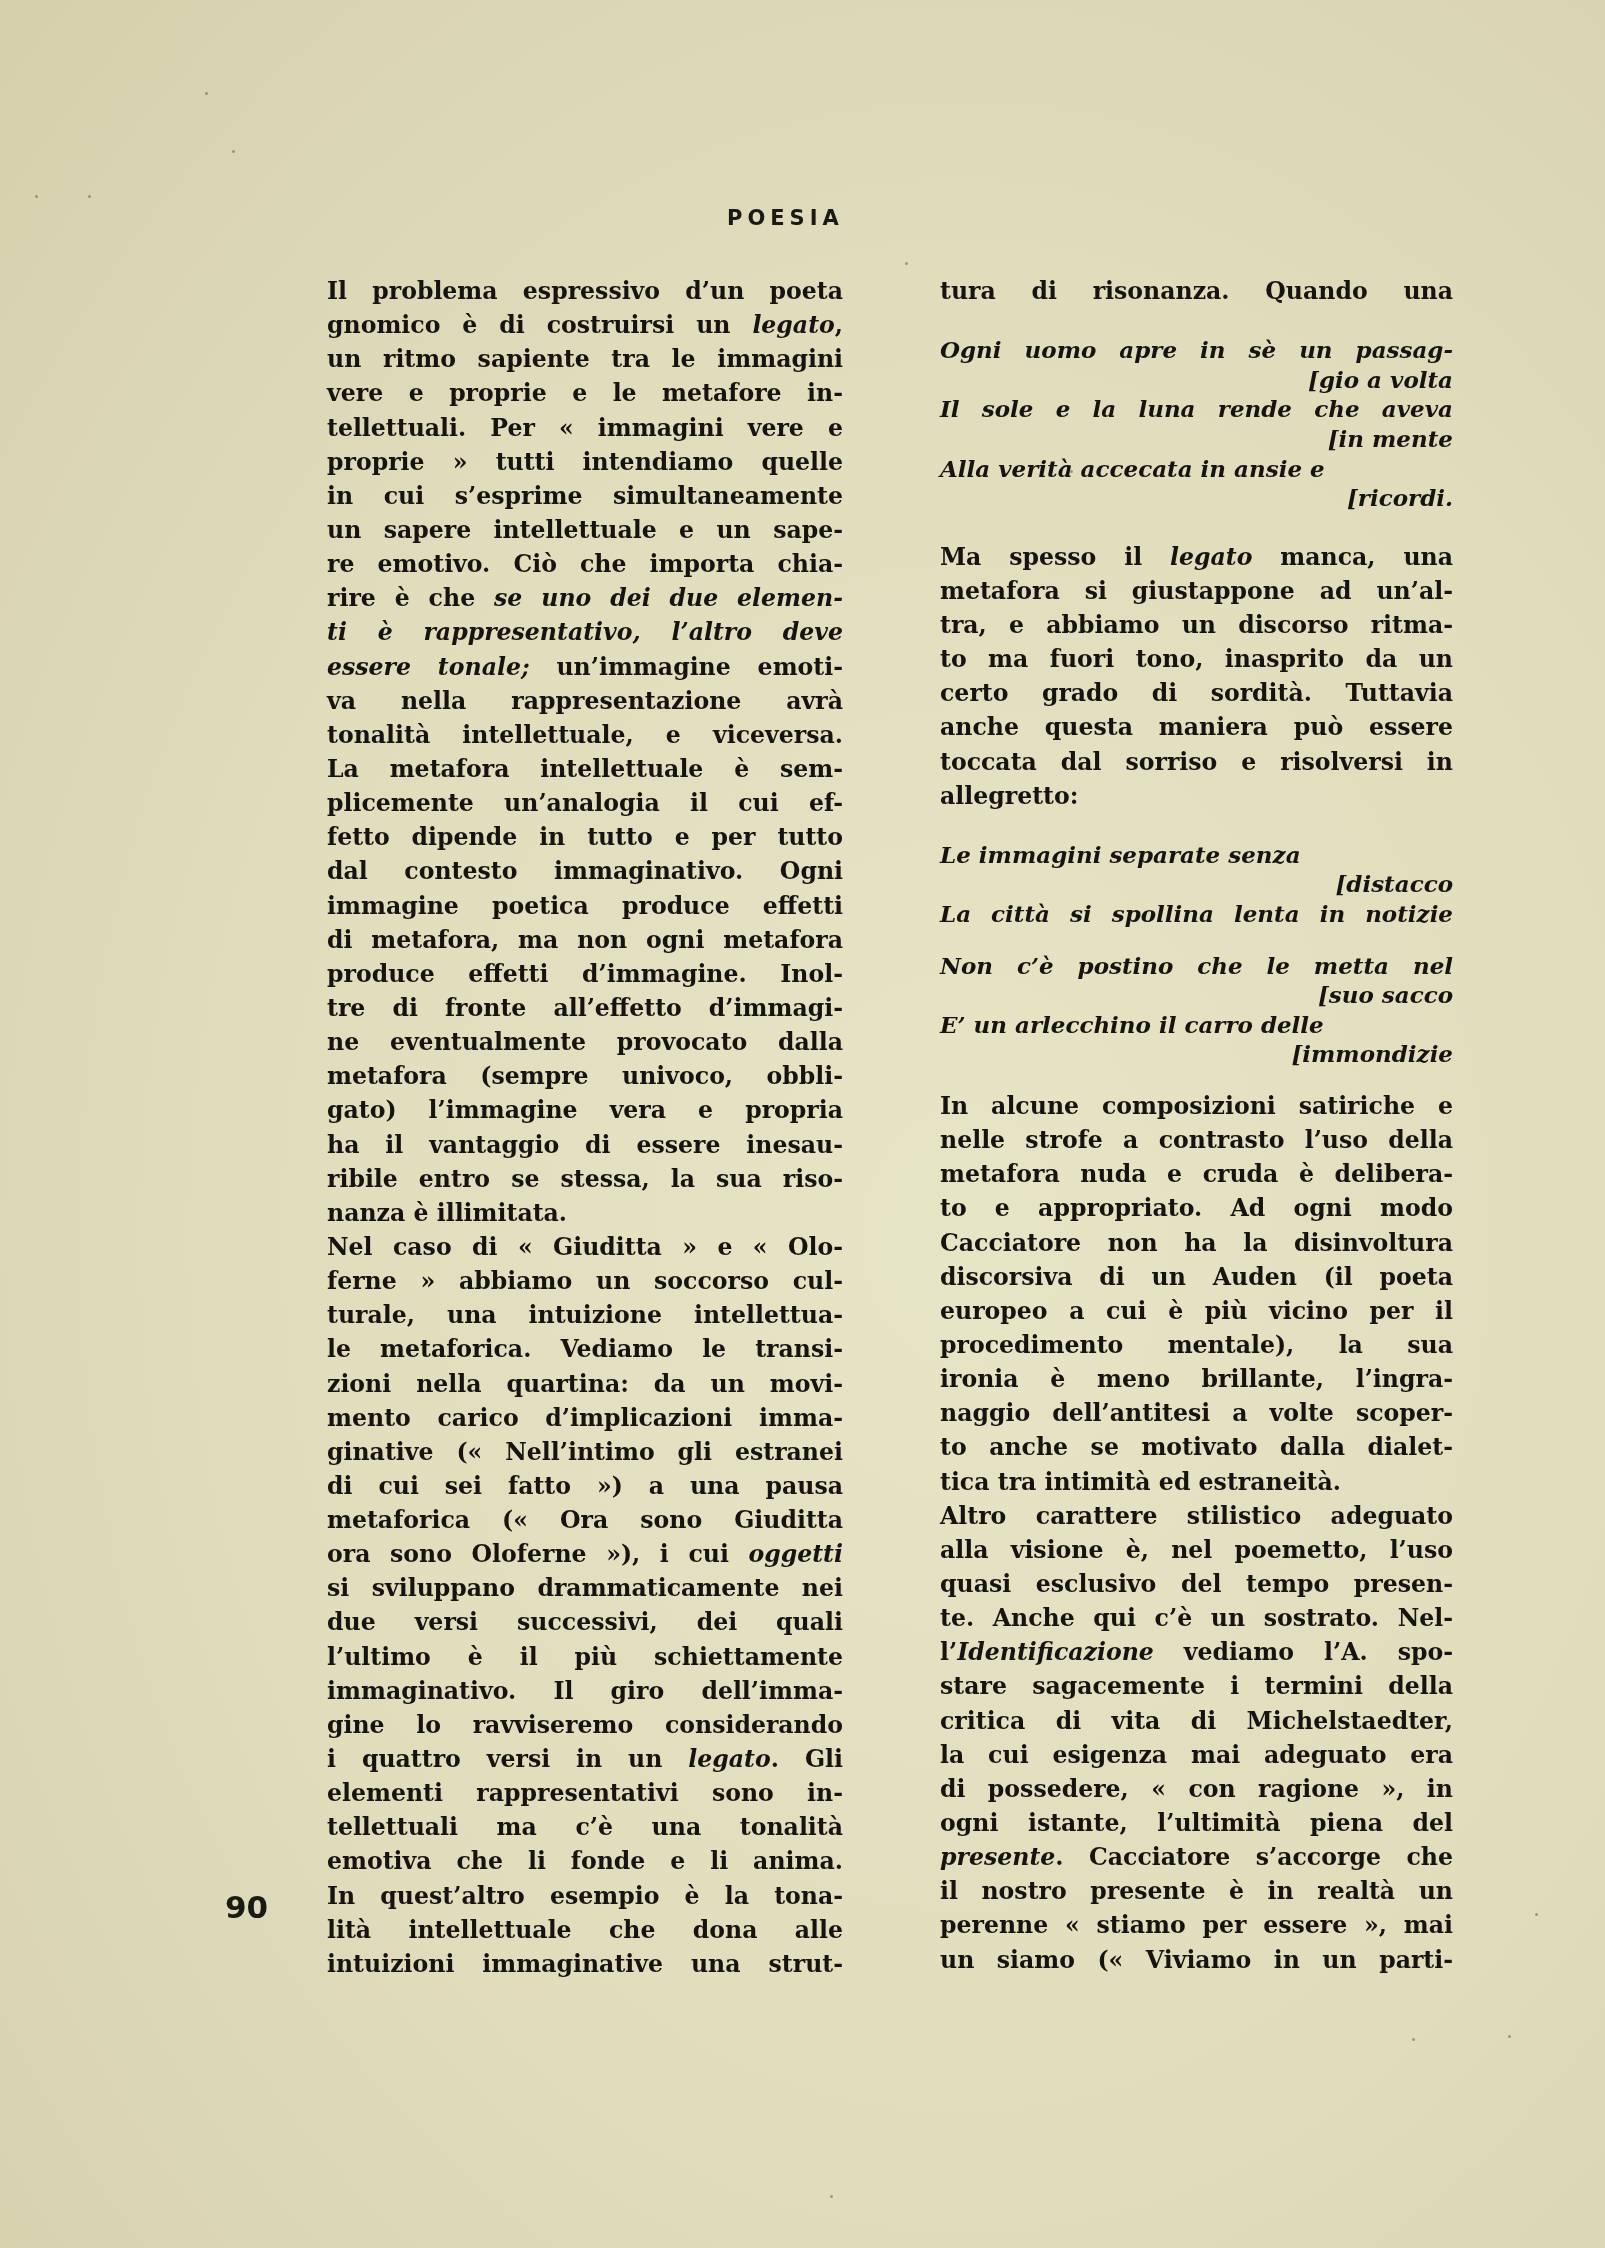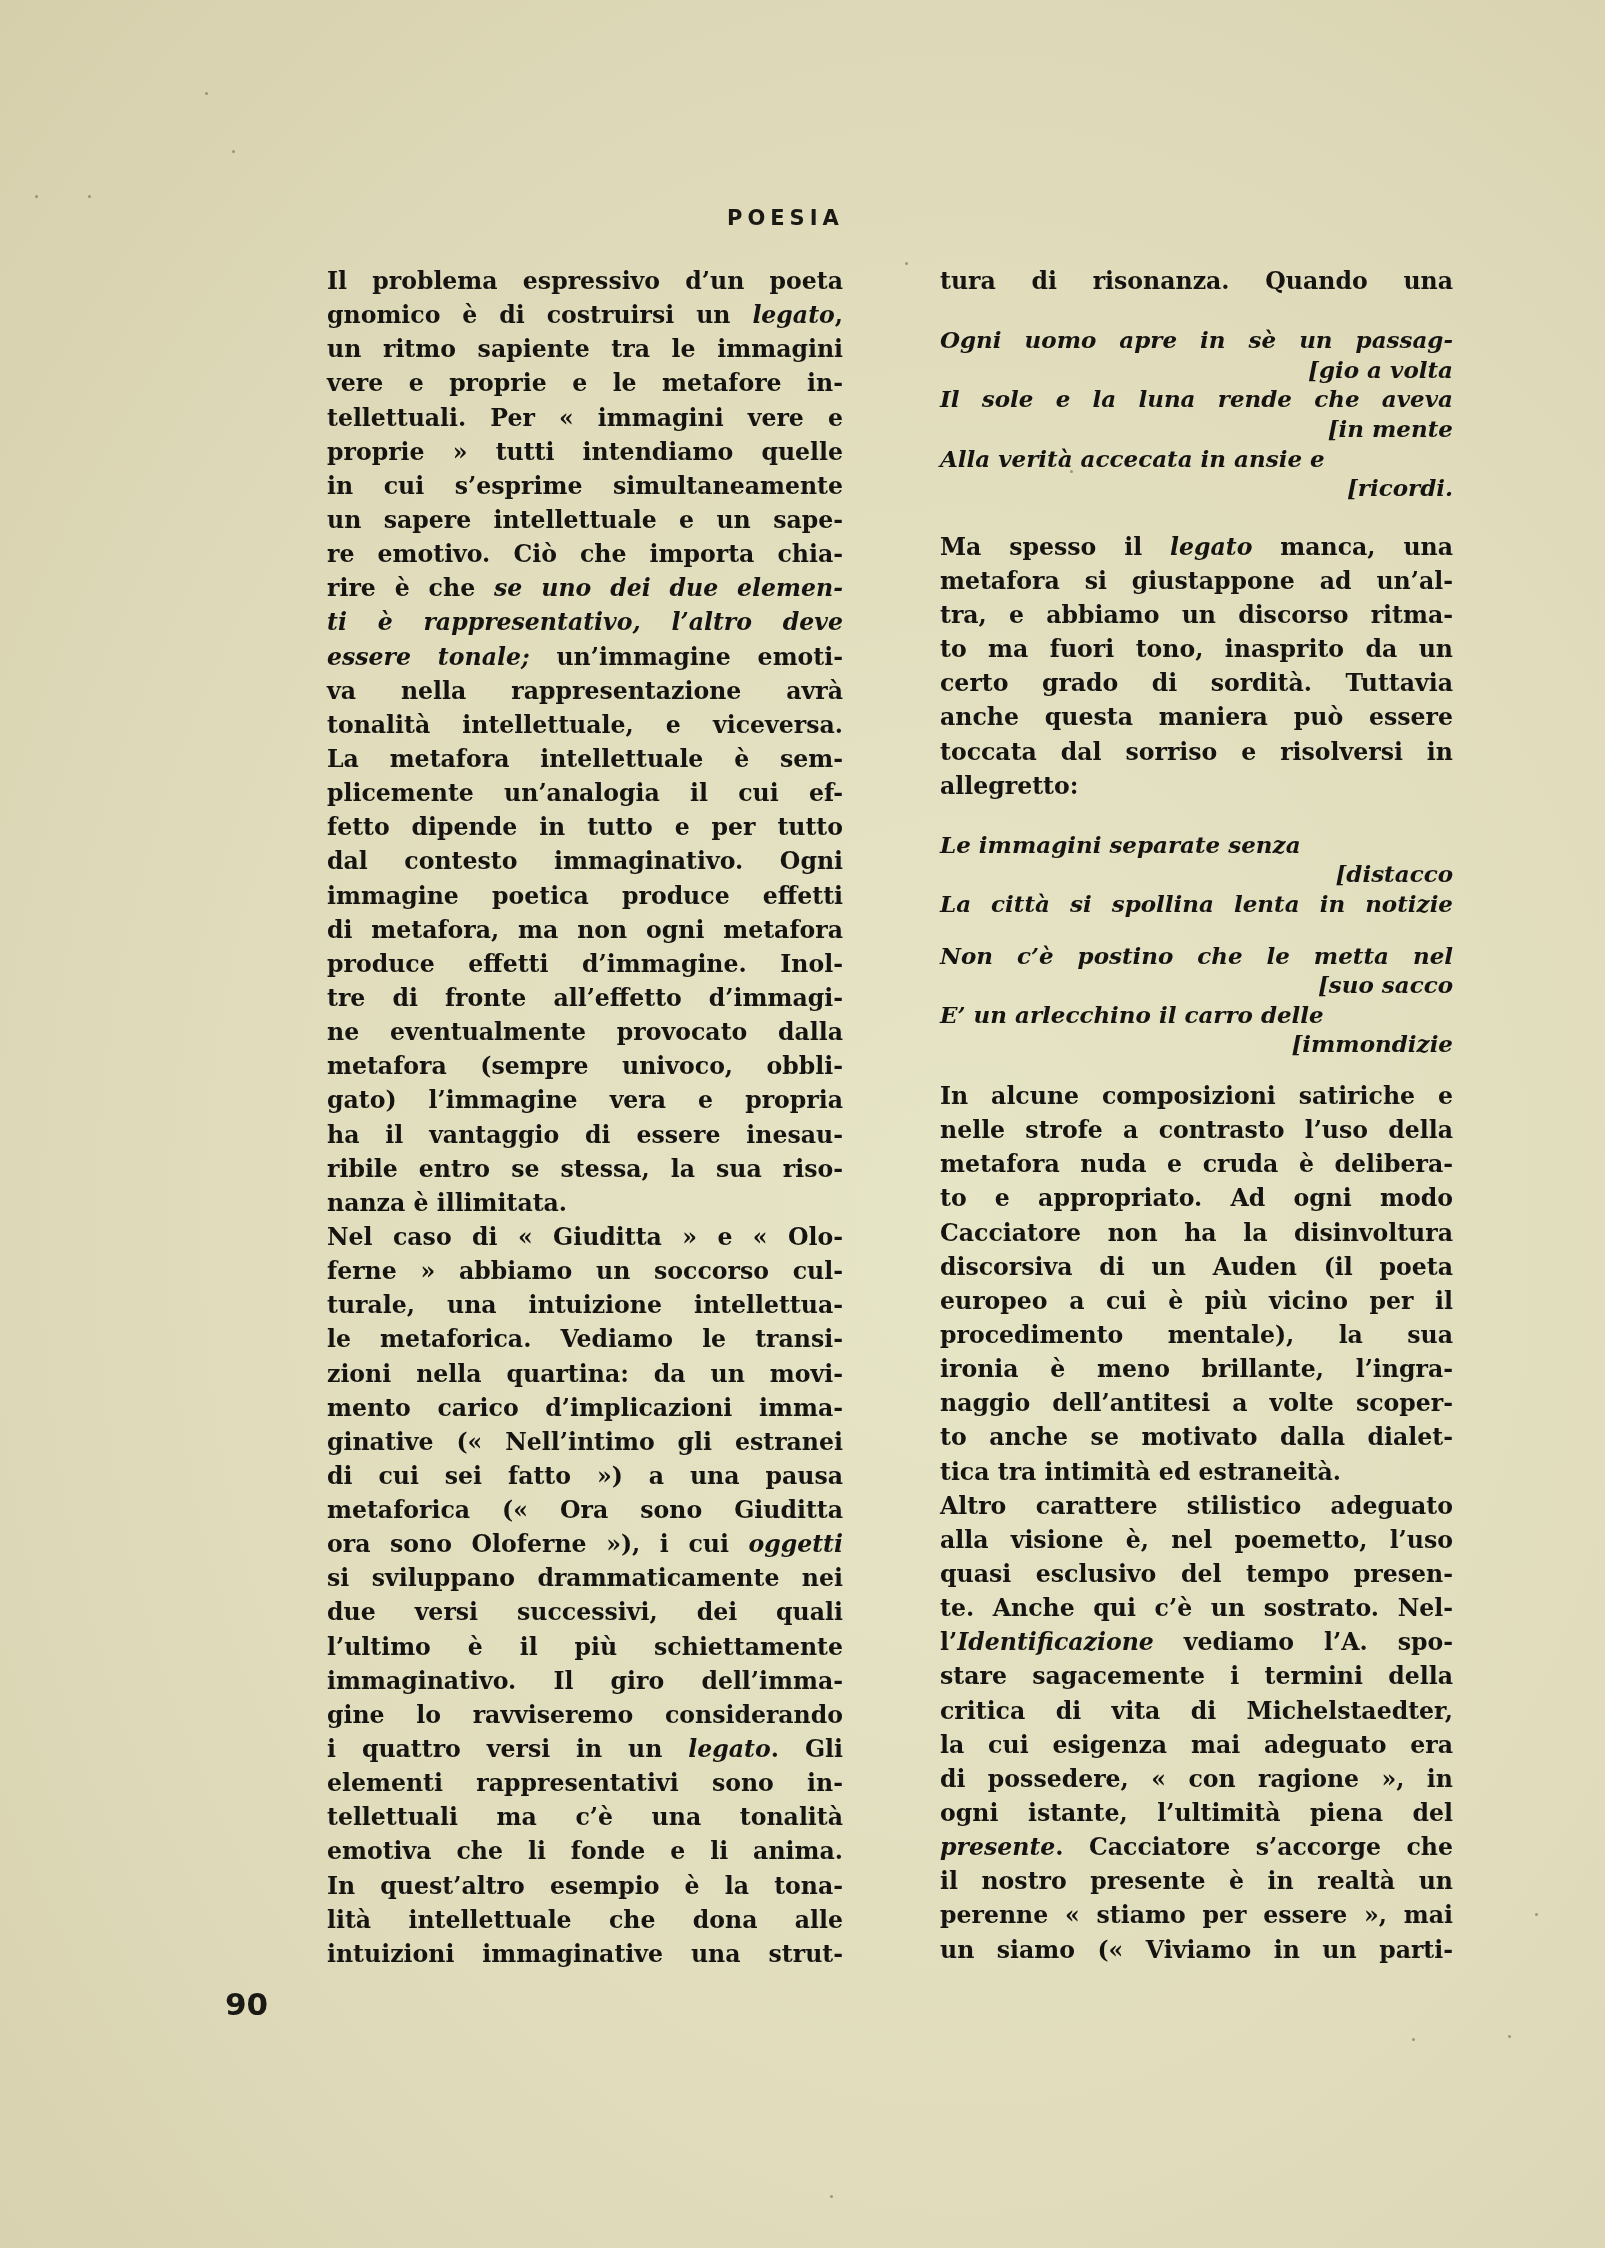--- a/index.html
+++ b/index.html
@@ -10,41 +10,41 @@
     font-family: "DejaVu Serif", "Liberation Serif", serif;
     color: #151410;
   }
   .page { position: absolute; inset: 0; padding-left: 11px; }
   .running-head {
     position: absolute; left: 727px; top: 206px;
     font-family: "DejaVu Sans", sans-serif; font-weight: bold;
     font-size: 21px; letter-spacing: 5px; color: #1a1914;
   }
   .column {
-    position: absolute; top: 264px;
+    position: absolute; top: 274px;
     font-size: 23.6px; line-height: 34.15px; font-weight: bold;
   }
   .col-left { left: 327px; width: 516px; }
   .col-right { left: 940px; width: 513px; }
   .line {
     display: block; white-space: nowrap; height: 34.15px;
     text-align: justify; text-align-last: justify;
   }
   .line.last { text-align-last: left; }
   .verse {
     display: block; white-space: nowrap; height: 29.6px; line-height: 29.6px;
     font-style: italic; font-weight: bold; font-size: 23px;
     text-align: justify; text-align-last: justify;
   }
   .verse.short { text-align-last: left; }
   .verse.cont { text-align: right; text-align-last: right; }
   .stanza-gap { display: block; height: 27px; }
   em { font-style: italic; }
   .page-number {
-    position: absolute; left: 225px; top: 1986px;
+    position: absolute; left: 225px; top: 1889px;
     font-family: "DejaVu Sans", sans-serif; font-weight: bold;
     font-size: 31px; color: #1a1914;
   }
   .speck { position: absolute; width: 3px; height: 3px; border-radius: 50%; background: #6b5d3c; opacity: .55; }
 </style>
 </head>
 <body>
 
 <div class="page">
   <div class="running-head">POESIA</div>

